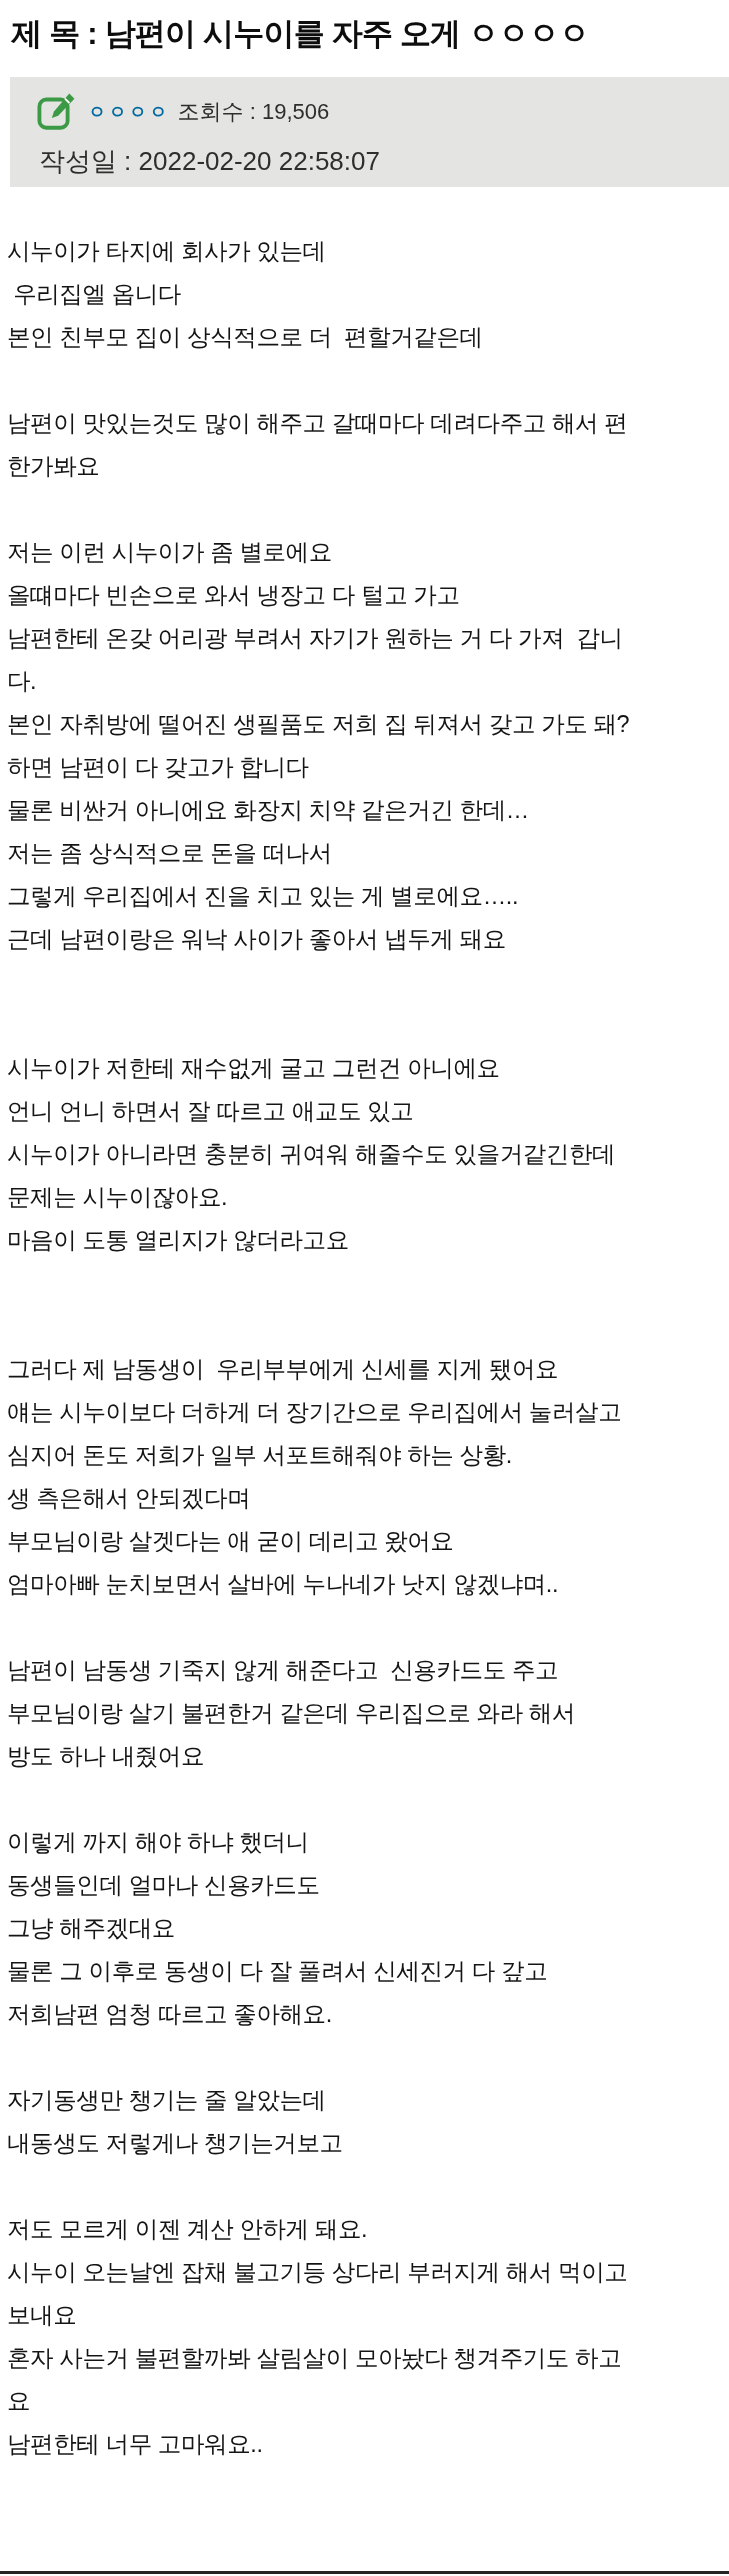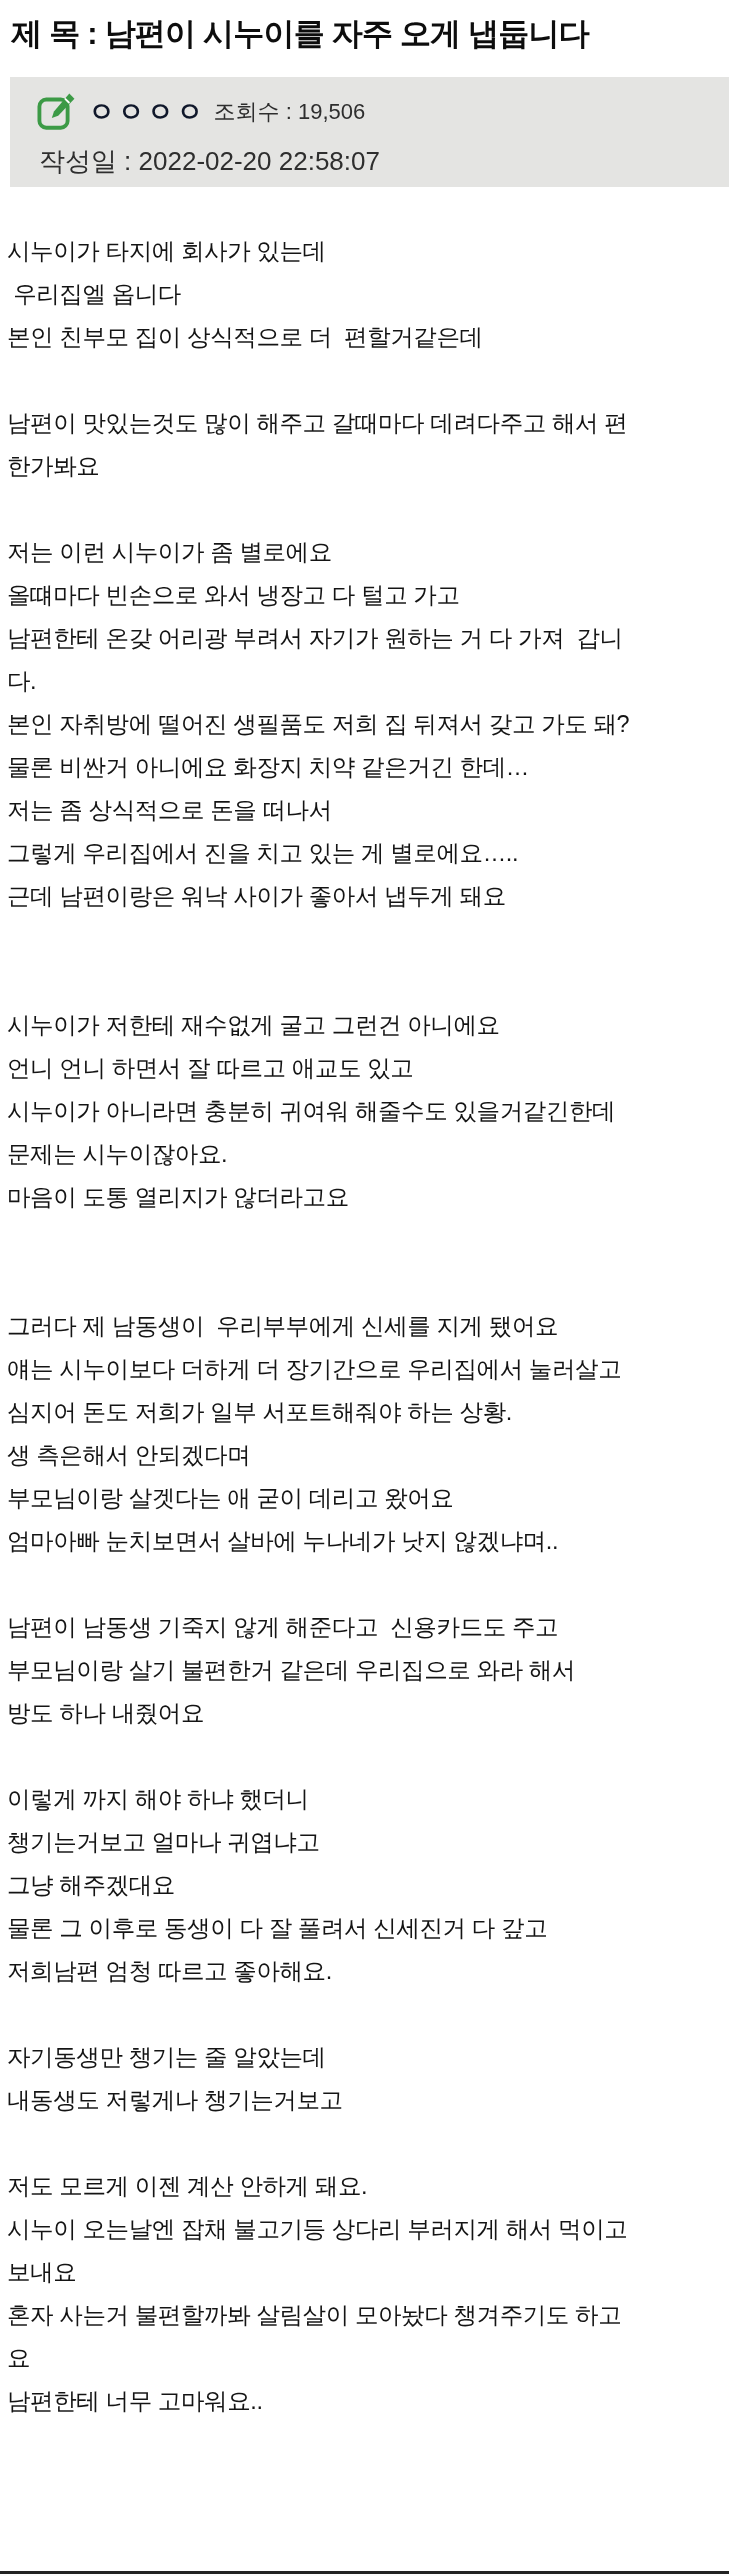--- a/index.html
+++ b/index.html
@@ -48,24 +48,24 @@
     height:41px;
     display:inline-flex;
     align-items:center;
     justify-content:center;
     color:var(--accent_green);
     flex:0 0 auto;
   }
   .meta-icon svg{width:41px;height:41px;display:block;}
   .meta-author{
     margin-left:11.3px;
-    font-size:27px;
+    font-size:18px;
     font-weight:700;
     letter-spacing:2.4px;
-    color:#0f172a;
+    color:#0369a1;
     font-family:Liberation Mono, monospace;
   }
   .meta-views{
     margin-left:8px;
     font-size:22px;
     color:#2e2e2e;
     white-space:pre;
   }
   .meta-row2{
     margin-top:9.7px;
@@ -95,21 +95,21 @@
     bottom:2.4px;
     height:2.4px;
     background:var(--divider);
   }
 </style>
 </head>
 <body>
 
 <div class="page">
 
-  <h1 class="post-title">제 목 : 남편이 시누이를 자주 오게 냅둡니다</h1>
+  <h1 class="post-title">제 목 : 남편이 시누이를 자주 오게 ㅇㅇㅇㅇ</h1>
 
   <div class="meta-bar">
     <div class="meta-row1">
       <span class="meta-icon">
         <svg viewBox="0 0 48 48" aria-hidden="true">
           <rect x="4" y="10" width="33" height="33" rx="8" fill="none" stroke="currentColor" stroke-width="4.5"></rect>
           <path d="M39 3 L45 9 L26 29 L18.5 31.5 L21 24 Z" fill="currentColor"></path>
           <path d="M34.5 9.5 L38.5 13.5" stroke="#ffffff" stroke-width="2.2" stroke-linecap="round"></path>
         </svg>
       </span>
@@ -125,20 +125,21 @@
     <div class="line">본인 친부모 집이 상식적으로 더  편할거같은데</div>
     <div class="line"></div>
     <div class="line">남편이 맛있는것도 많이 해주고 갈때마다 데려다주고 해서 편</div>
     <div class="line">한가봐요</div>
     <div class="line"></div>
     <div class="line">저는 이런 시누이가 좀 별로에요</div>
     <div class="line">올떄마다 빈손으로 와서 냉장고 다 털고 가고</div>
     <div class="line">남편한테 온갖 어리광 부려서 자기가 원하는 거 다 가져  갑니</div>
     <div class="line">다.</div>
     <div class="line">본인 자취방에 떨어진 생필품도 저희 집 뒤져서 갖고 가도 돼?</div>
+    <div class="line">하면 남편이 다 갖고가 합니다</div>
     <div class="line">물론 비싼거 아니에요 화장지 치약 같은거긴 한데…</div>
     <div class="line">저는 좀 상식적으로 돈을 떠나서</div>
     <div class="line">그렇게 우리집에서 진을 치고 있는 게 별로에요…..</div>
     <div class="line">근데 남편이랑은 워낙 사이가 좋아서 냅두게 돼요</div>
     <div class="line"></div>
     <div class="line"></div>
     <div class="line">시누이가 저한테 재수없게 굴고 그런건 아니에요</div>
     <div class="line">언니 언니 하면서 잘 따르고 애교도 있고</div>
     <div class="line">시누이가 아니라면 충분히 귀여워 해줄수도 있을거같긴한데</div>
     <div class="line">문제는 시누이잖아요.</div>
@@ -150,21 +151,21 @@
     <div class="line">심지어 돈도 저희가 일부 서포트해줘야 하는 상황.</div>
     <div class="line">생 측은해서 안되겠다며</div>
     <div class="line">부모님이랑 살겟다는 애 굳이 데리고 왔어요</div>
     <div class="line">엄마아빠 눈치보면서 살바에 누나네가 낫지 않겠냐며..</div>
     <div class="line"></div>
     <div class="line">남편이 남동생 기죽지 않게 해준다고  신용카드도 주고</div>
     <div class="line">부모님이랑 살기 불편한거 같은데 우리집으로 와라 해서</div>
     <div class="line">방도 하나 내줬어요</div>
     <div class="line"></div>
     <div class="line">이렇게 까지 해야 하냐 했더니</div>
-    <div class="line">챙기는거보고 얼마나 귀엽냐고</div>
+    <div class="line">동생들인데 얼마나 신용카드도</div>
     <div class="line">그냥 해주겠대요</div>
     <div class="line">물론 그 이후로 동생이 다 잘 풀려서 신세진거 다 갚고</div>
     <div class="line">저희남편 엄청 따르고 좋아해요.</div>
     <div class="line"></div>
     <div class="line">자기동생만 챙기는 줄 알았는데</div>
     <div class="line">내동생도 저렇게나 챙기는거보고</div>
     <div class="line"></div>
     <div class="line">저도 모르게 이젠 계산 안하게 돼요.</div>
     <div class="line">시누이 오는날엔 잡채 불고기등 상다리 부러지게 해서 먹이고</div>
     <div class="line">보내요</div>

